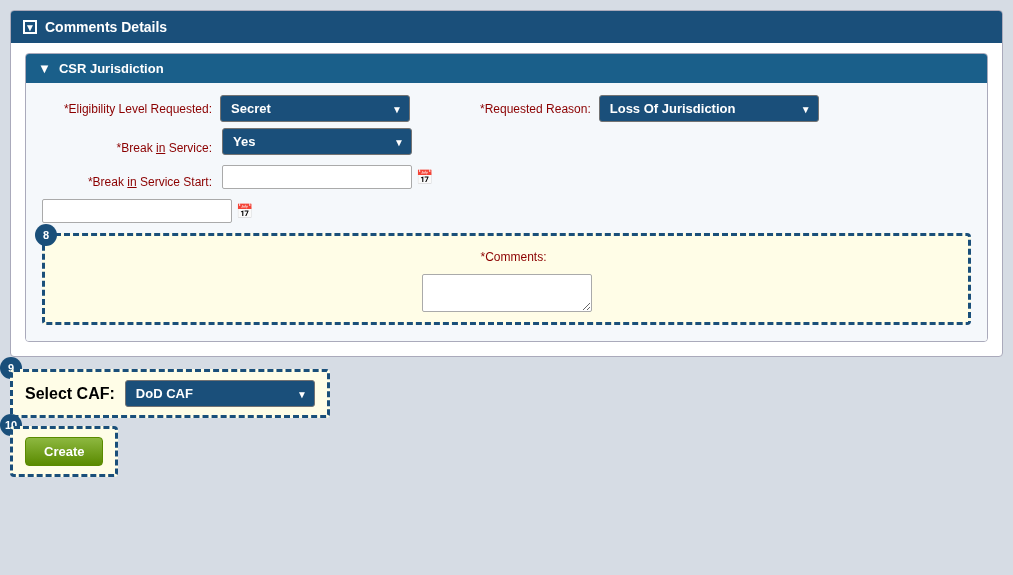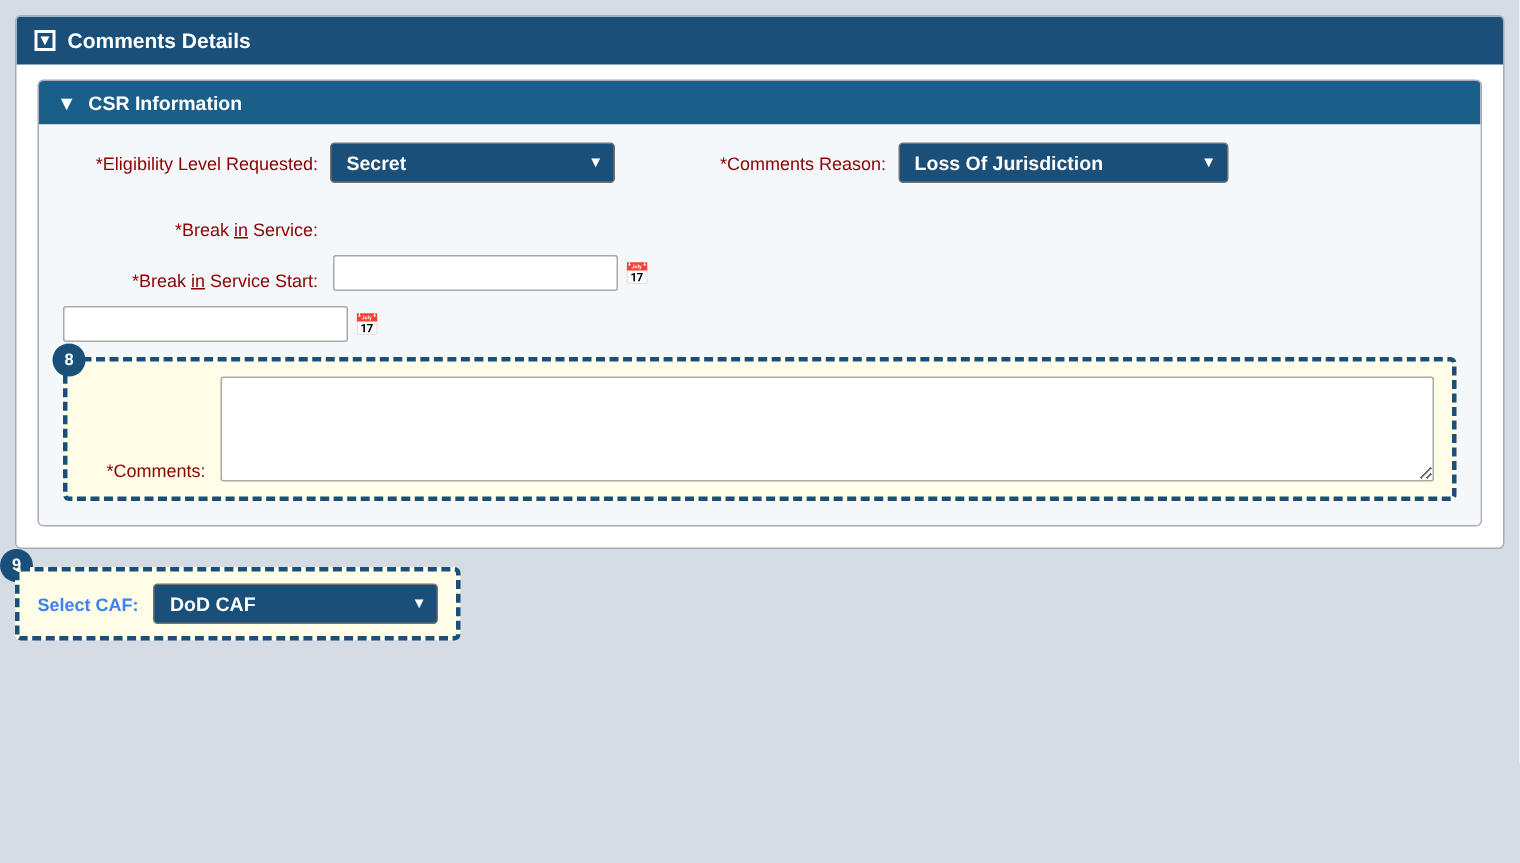--- a/index.html
+++ b/index.html
@@ -169,22 +169,23 @@
       height: 22px;
       display: flex;
       align-items: center;
       justify-content: center;
       font-size: 11px;
       font-weight: bold;
     }
 
     .comments-row {
       display: flex;
-      align-items: flex-end;
+      align-items: center;
       gap: 10px;
+      flex-direction: column;
     }
 
     .comments-label {
       color: #8b0000;
       font-size: 12px;
       min-width: 80px;
       text-align: right;
       padding-top: 4px;
     }
 
@@ -213,22 +214,22 @@
       margin-left: 30px;
     }
 
     .select-caf-row {
       display: flex;
       align-items: center;
       gap: 10px;
     }
 
     .caf-label {
-      color: #3b82f6;
-      font-size: 12px;
+      color: #000000;
+      font-size: 16px;
       font-weight: bold;
     }
 
     .highlight-box-bottom {
       border: 3px dashed #1a4f7a;
       background: #fffde7;
       border-radius: 4px;
       padding: 8px 12px;
       position: relative;
       display: inline-block;
@@ -254,21 +255,21 @@
 
     .bottom-row-item {
       position: relative;
     }
 
     
     .two-col-row {
       display: flex;
       align-items: center;
       gap: 40px;
-      margin-bottom: 24px;
+      margin-bottom: 6px;
     }
 
     .col-group {
       display: flex;
       align-items: center;
       gap: 8px;
     }
 
     option { color: #fff; background: #1a4f7a; }
   </style>
@@ -277,50 +278,56 @@
 
 <div class="request-details-panel">
   <div class="panel-header">
     <span class="collapse-icon">▼</span>
     <span>Comments Details</span>
   </div>
   <div class="panel-body">
     <div class="csr-panel">
       <div class="sub-panel-header">
         <span class="collapse-icon">▼</span>
-        <span>CSR Information</span>
+        <span>CSR Jurisdiction</span>
       </div>
       <div class="sub-panel-body">
 
         <div class="two-col-row">
           <div class="col-group">
             <label class="form-label">*Eligibility Level Requested:</label>
             <div class="select-wrapper">
               <select>
                 <option value="Secret" selected="">Secret</option>
                 <option value="Top Secret">Top Secret</option>
                 <option value="Confidential">Confidential</option>
               </select>
             </div>
           </div>
           <div class="col-group">
-            <label class="recertify-label">*Comments Reason:</label>
+            <label class="recertify-label">*Requested Reason:</label>
             <div class="select-wrapper select-wrapper-large">
               <select>
                 <option value="Loss Of Jurisdiction" selected="">Loss Of Jurisdiction</option>
                 <option value="Other">Other</option>
               </select>
             </div>
           </div>
         </div>
 
         <div class="form-row">
           <label class="form-label">
             *Break <span class="in-text">in</span> Service:
           </label>
+          <div class="select-wrapper">
+            <select>
+              <option value="Yes" selected="">Yes</option>
+              <option value="No">No</option>
+            </select>
+          </div>
         </div>
 
         <div class="form-row">
           <label class="form-label">
             *Break <span class="in-text">in</span> Service Start:
           </label>
           <div class="input-with-icon">
             <input type="text" class="text-input" value="" style="">
             <span class="calendar-icon">📅</span>
           </div>
@@ -358,14 +365,22 @@
             <select>
               <option value="DoD CAF" selected="">DoD CAF</option>
               <option value="Other">Other</option>
             </select>
           </div>
         </div>
       </div>
     </div>
   </div>
 
+  <div class="bottom-row-item">
+    <div style="position:relative; display:inline-block;">
+      <span class="badge-number">10</span>
+      <div class="highlight-box-bottom">
+        <button class="create-btn">Create</button>
+      </div>
+    </div>
+  </div>
 
 </div>
 
 </body></html>

